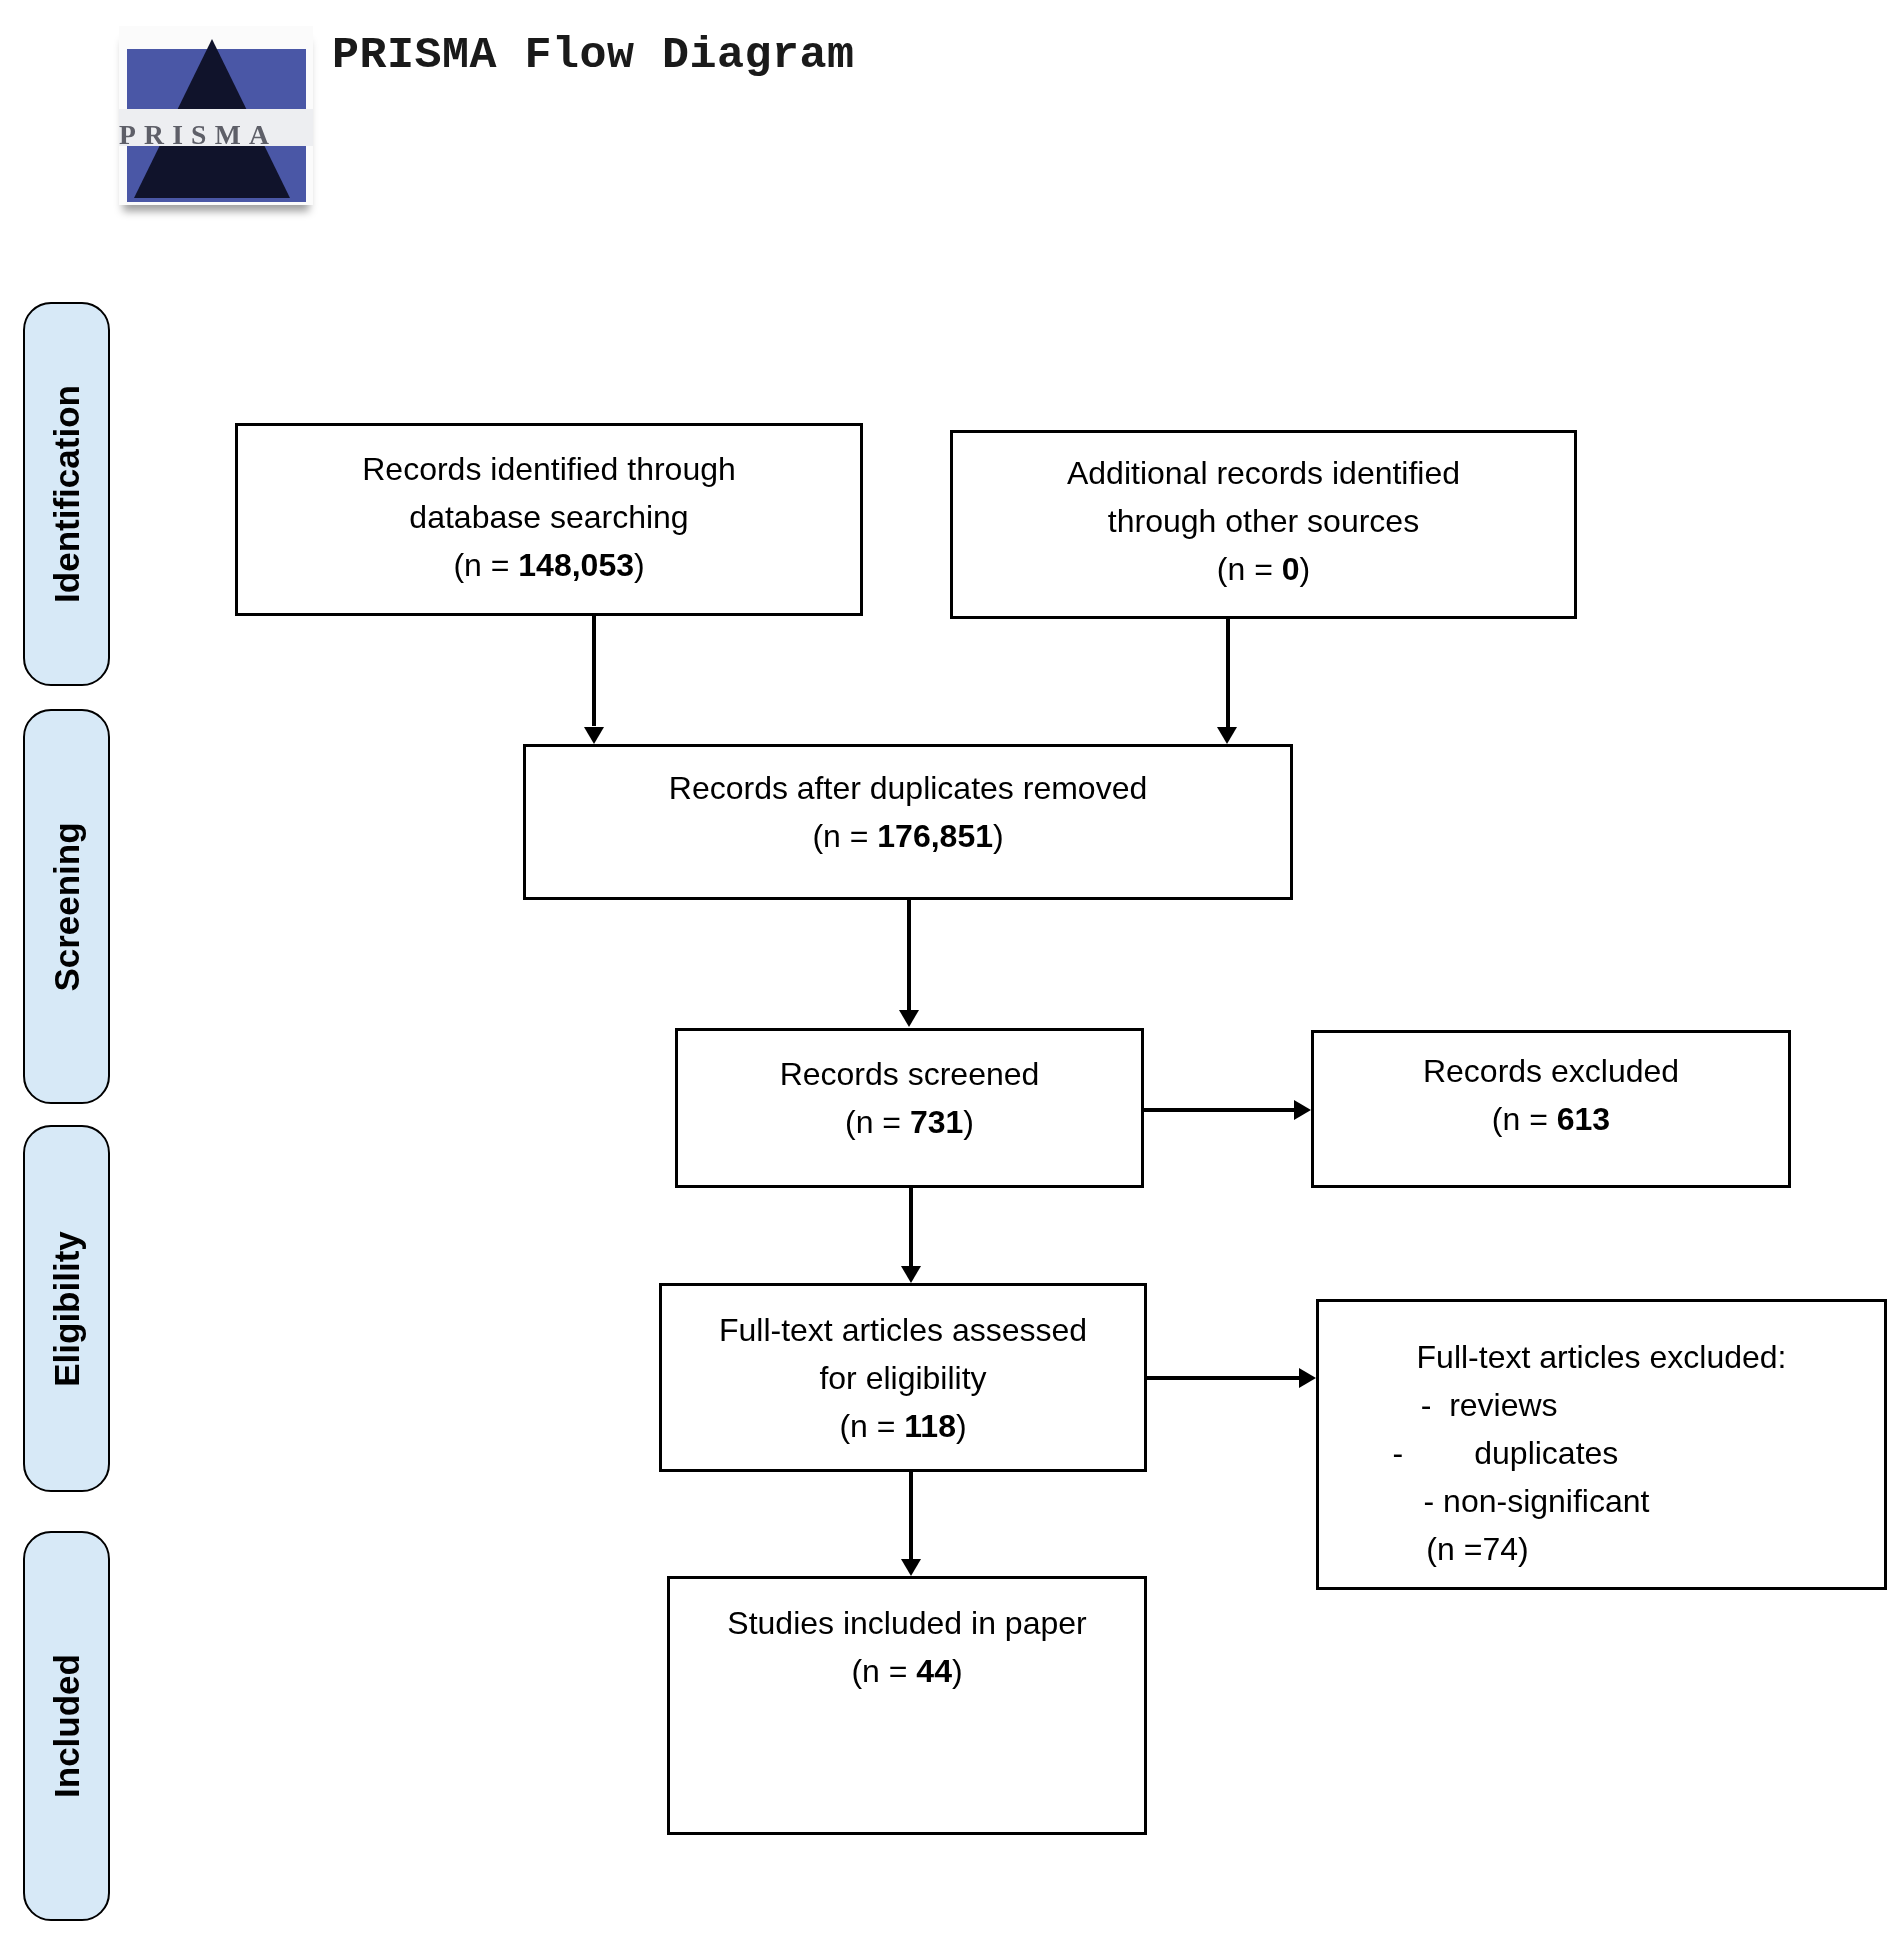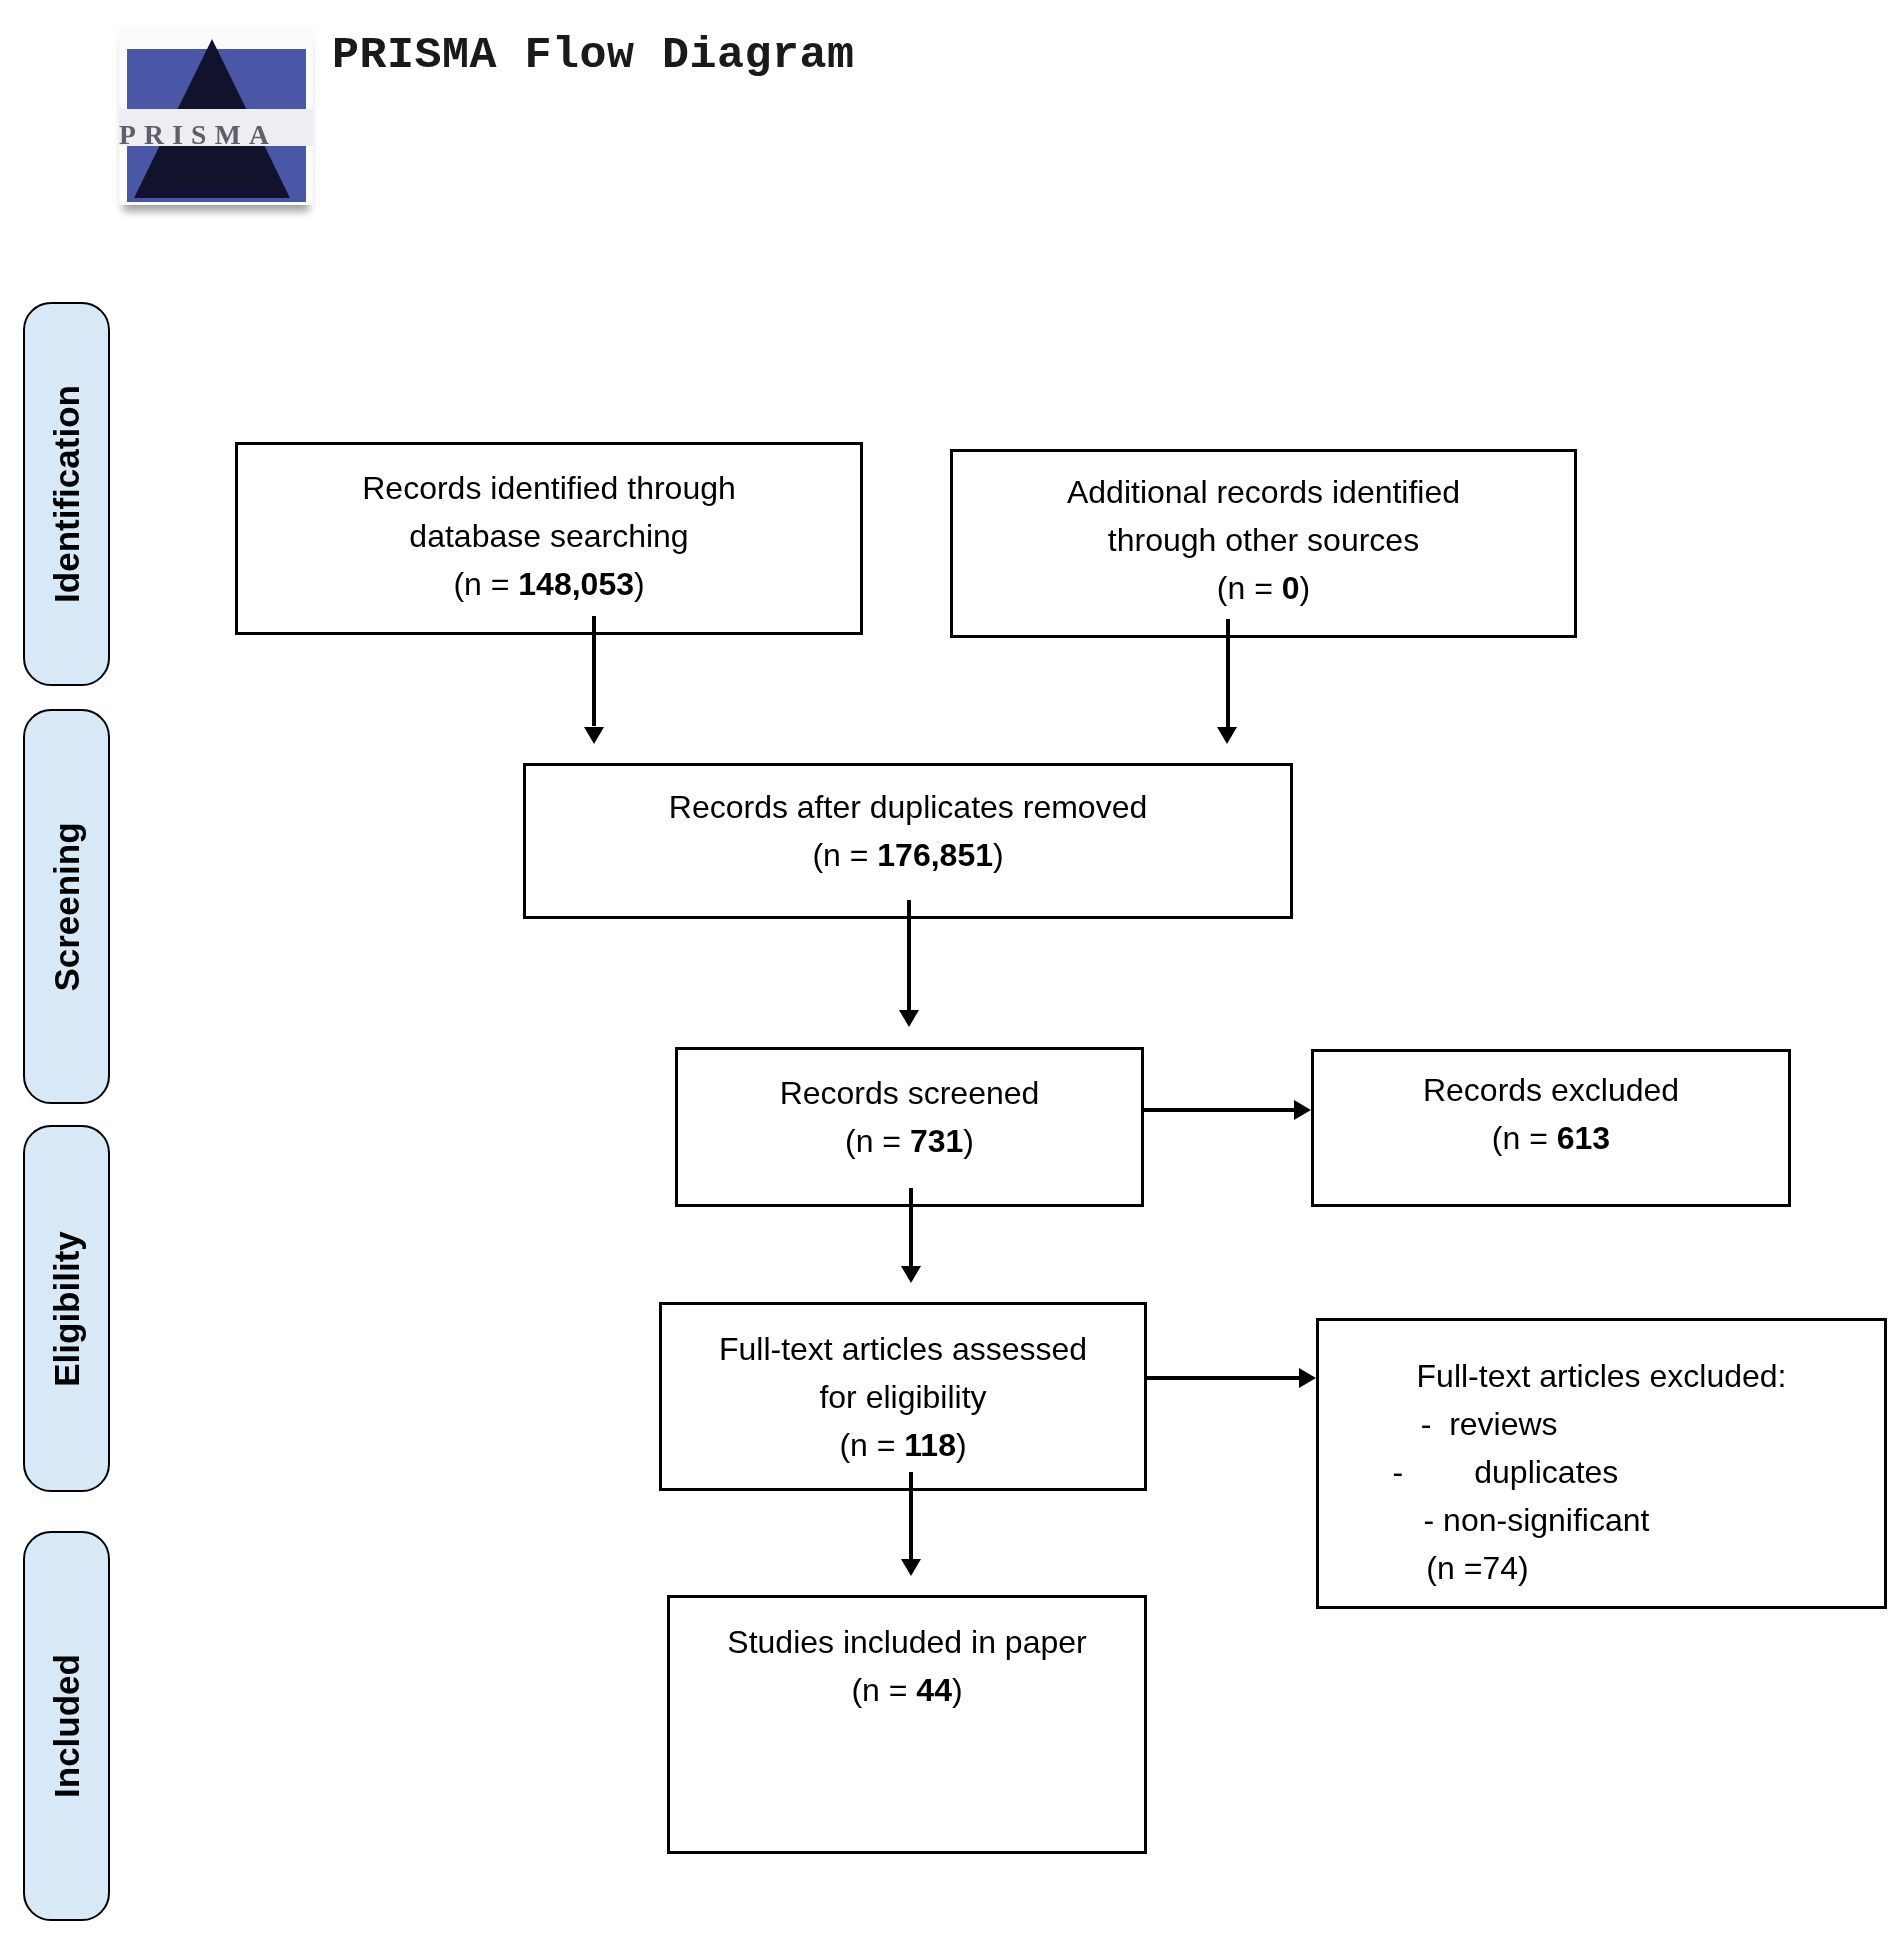--- a/index.html
+++ b/index.html
@@ -26,21 +26,21 @@
 
   
   .stage{position:absolute;left:23px;width:87px;border:2.6px solid var(--line,#000);
          border-radius:28px;background:var(--sidebar-fill,#d7e9f7);
          display:flex;align-items:center;justify-content:center;box-sizing:border-box;}
   .stage-label{transform:rotate(-90deg);white-space:nowrap;font-weight:bold;font-size:35px;}
 
   
   .fbox{position:absolute;background:var(--box-bg,#fff);border:3.1px solid var(--line,#000);
         box-sizing:border-box;display:flex;flex-direction:column;justify-content:center;
-        align-items:center;text-align:center;font-size:32px;line-height:48px;margin-top:19px;}
+        align-items:center;text-align:center;font-size:32px;line-height:48px;}
   .fbox.top{justify-content:flex-start;}
   .bl{width:100%;}
   .bl.left{text-align:left;}
 
   
   .vline{position:absolute;width:3.6px;background:var(--line,#000);}
   .hline{position:absolute;height:3.6px;background:var(--line,#000);}
   .ah-down{position:absolute;width:0;height:0;
            border-left:10.2px solid transparent;border-right:10.2px solid transparent;
            border-top:17.3px solid var(--line,#000);}

